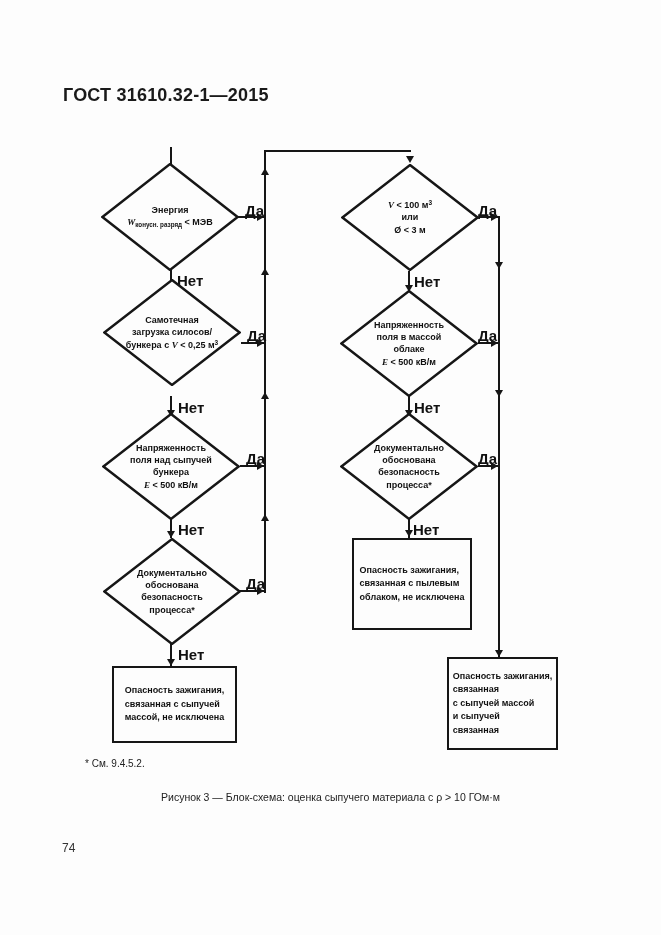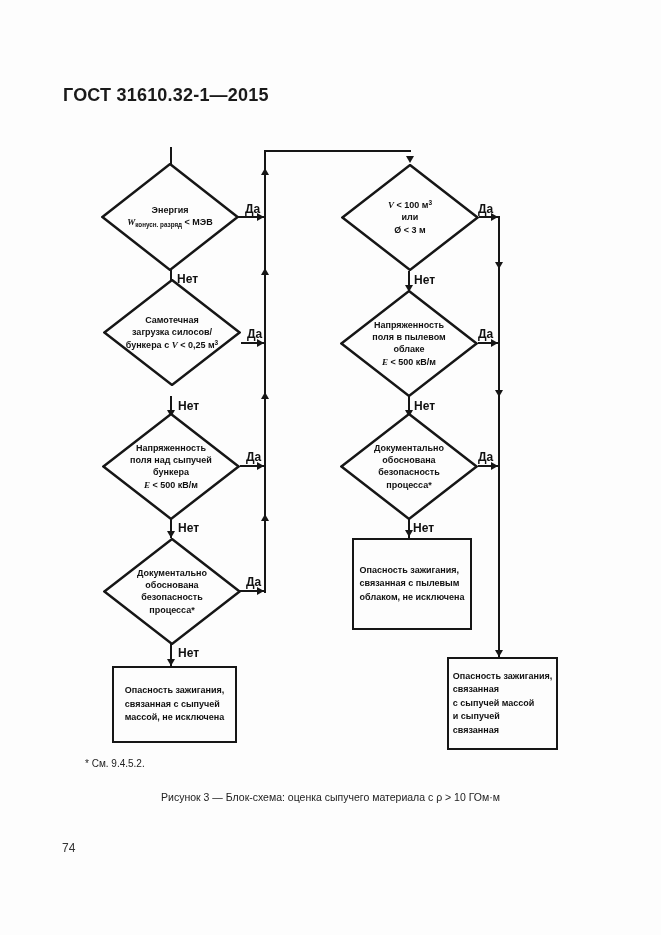--- a/index.html
+++ b/index.html
@@ -1,20 +1,20 @@
 <!DOCTYPE html>
 <html><head>
 <meta charset="utf-8">
 <style>
   html,body{margin:0;padding:0;}
   body{background:#e8e8e8;font-family:"Liberation Sans","DejaVu Sans",sans-serif;}
   #page{position:relative;width:661px;height:935px;background:#fdfdfd;margin:0 auto;overflow:hidden;color:#1a1a1a;}
   .hdr{position:absolute;left:63px;top:61px;font-size:18px;font-weight:bold;letter-spacing:.2px;margin-top:24px;}
   .line{position:absolute;background:#161616;}
-  .lbl{position:absolute;font-size:12px;font-weight:bold;color:#111;}
+  .lbl{position:absolute;font-size:15px;font-weight:bold;color:#111;}
   .diamond{position:absolute;}
   .diamond svg{position:absolute;left:0;top:0;width:100%;height:100%;display:block;}
   .dtext{position:absolute;left:12%;top:12%;width:76%;height:76%;display:flex;flex-direction:column;align-items:center;justify-content:center;text-align:center;font-size:9px;font-weight:bold;line-height:1.35;color:#111;}
   .rect-node{position:absolute;border:2.5px solid #161616;background:#fdfdfd;display:flex;align-items:center;justify-content:center;font-size:9px;font-weight:bold;line-height:1.5;color:#111;}
   .start-node{position:absolute;left:134px;top:104px;width:78px;height:43px;border:2.5px solid #161616;border-radius:10px;background:#fdfdfd;display:flex;align-items:center;justify-content:center;font-size:11px;font-weight:bold;letter-spacing:.5px;color:#111;}
   sub.sb{font-size:6.3px;vertical-align:-2px;}
   sup.sp{font-size:6.5px;vertical-align:3px;}
   .tri{position:absolute;width:0;height:0;}
   .tri-right{border-top:4px solid transparent;border-bottom:4px solid transparent;border-left:7px solid #161616;}
   .tri-up{border-left:4px solid transparent;border-right:4px solid transparent;border-bottom:7px solid #161616;}
@@ -147,21 +147,21 @@
       <div><span>Ø &lt; 3 м</span></div>
     </div>
   </div>
 
   <div class="diamond" style="left:340px;top:290px;width:138px;height:107px">
     <svg viewBox="0 0 100 100" preserveAspectRatio="none">
         <polygon points="50,1 99,50 50,99 1,50" fill="#fdfdfd" stroke="#161616" stroke-width="2.5" vector-effect="non-scaling-stroke"></polygon>
       </svg>
     <div class="dtext">
       <div><span>Напряженность</span></div>
-      <div><span>поля в пылевом</span></div>
+      <div><span>поля в массой</span></div>
       <div><span>облаке</span></div>
       <div><i>E</i><span> &lt; 500 кВ/м</span></div>
     </div>
   </div>
 
   <div class="diamond" style="left:340px;top:413px;width:138px;height:107px">
     <svg viewBox="0 0 100 100" preserveAspectRatio="none">
         <polygon points="50,1 99,50 50,99 1,50" fill="#fdfdfd" stroke="#161616" stroke-width="2.5" vector-effect="non-scaling-stroke"></polygon>
       </svg>
     <div class="dtext">

